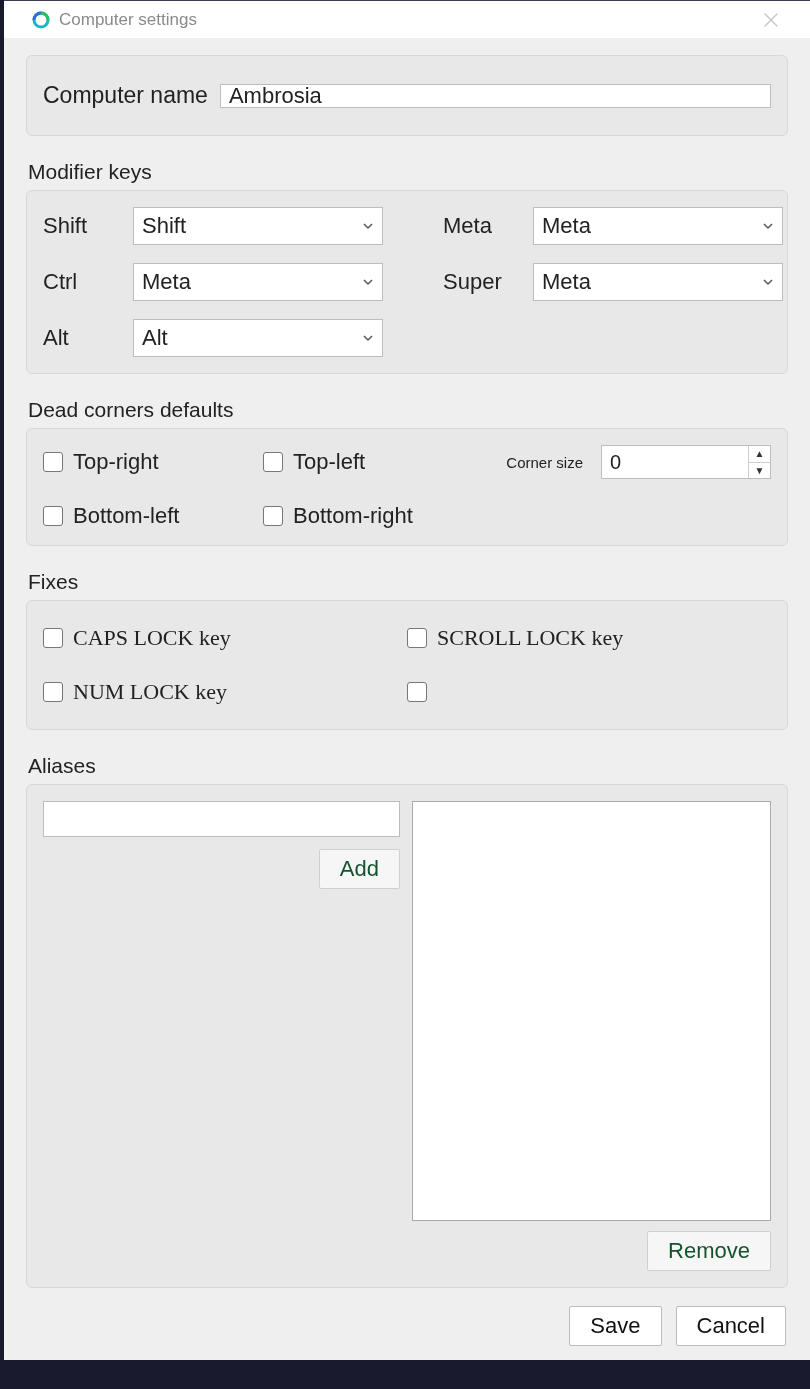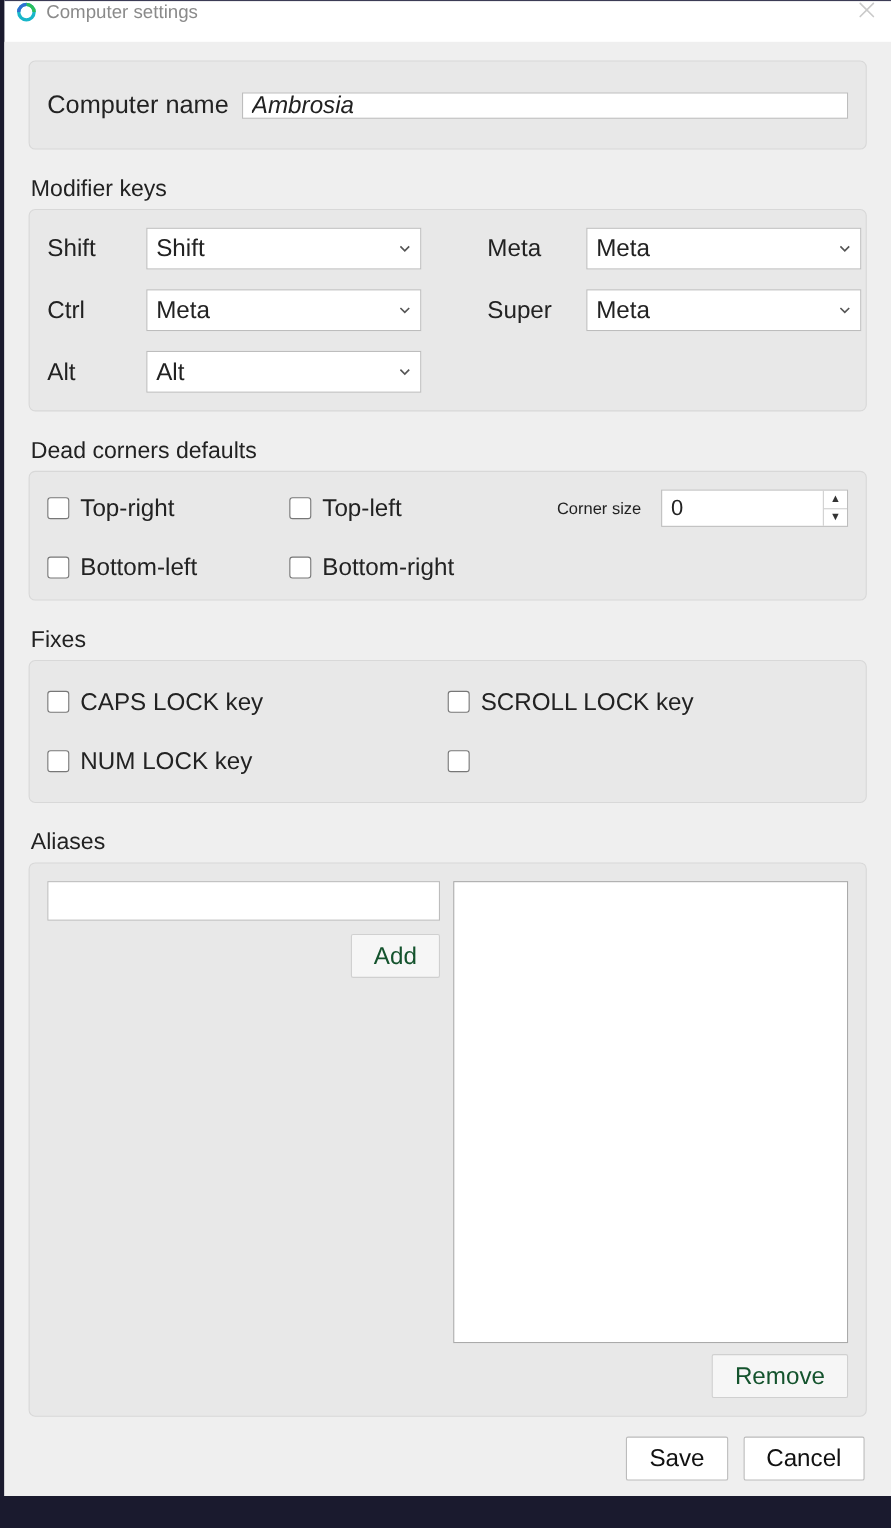--- a/index.html
+++ b/index.html
@@ -19,22 +19,22 @@
     width: 806px;
     height: 1360px;
     margin: 0 0 0 4px;
     border-top: 1px solid #3b3b55;
     display: flex;
     flex-direction: column;
   }
   .titlebar {
     height: 38px;
     display: flex;
-    align-items: flex-start;
-    padding: 0 10px;
+    align-items: center;
+    padding: 0 27px;
     border-bottom: 1px solid #eee;
   }
   .titlebar .app-icon {
     width: 20px; height: 20px;
     margin-right: 8px;
     display: inline-flex;
     align-items: center;
     justify-content: center;
   }
   .titlebar .title {
@@ -76,21 +76,20 @@
     background: #fff;
     border: 1px solid #bdbdbd;
     font-size: 22px;
     padding: 4px 8px;
     color: #222;
     outline: none;
   }
   .computer-name-input {
     flex: 1;
     height: 24px;
-    font-style: italic;
   }
   .mods-grid {
     display: grid;
     grid-template-columns: 90px 250px 60px 90px 250px;
     row-gap: 18px;
     align-items: center;
   }
   .mods-grid .mlabel { font-size: 22px; }
   .select {
     position: relative;
@@ -160,20 +159,21 @@
     color: #333;
     cursor: pointer;
   }
   .spinbox .spbtn + .spbtn { border-top: 1px solid #cfcfcf; }
 
   .fixes-grid {
     display: grid;
     grid-template-columns: 1fr 1fr;
     row-gap: 28px;
     padding: 8px 0;
+    font-family: Liberation Serif, serif;
   }
 
   .aliases-group {
     flex: 1;
     display: flex;
     flex-direction: column;
   }
   .aliases-body {
     flex: 1;
     display: flex;

